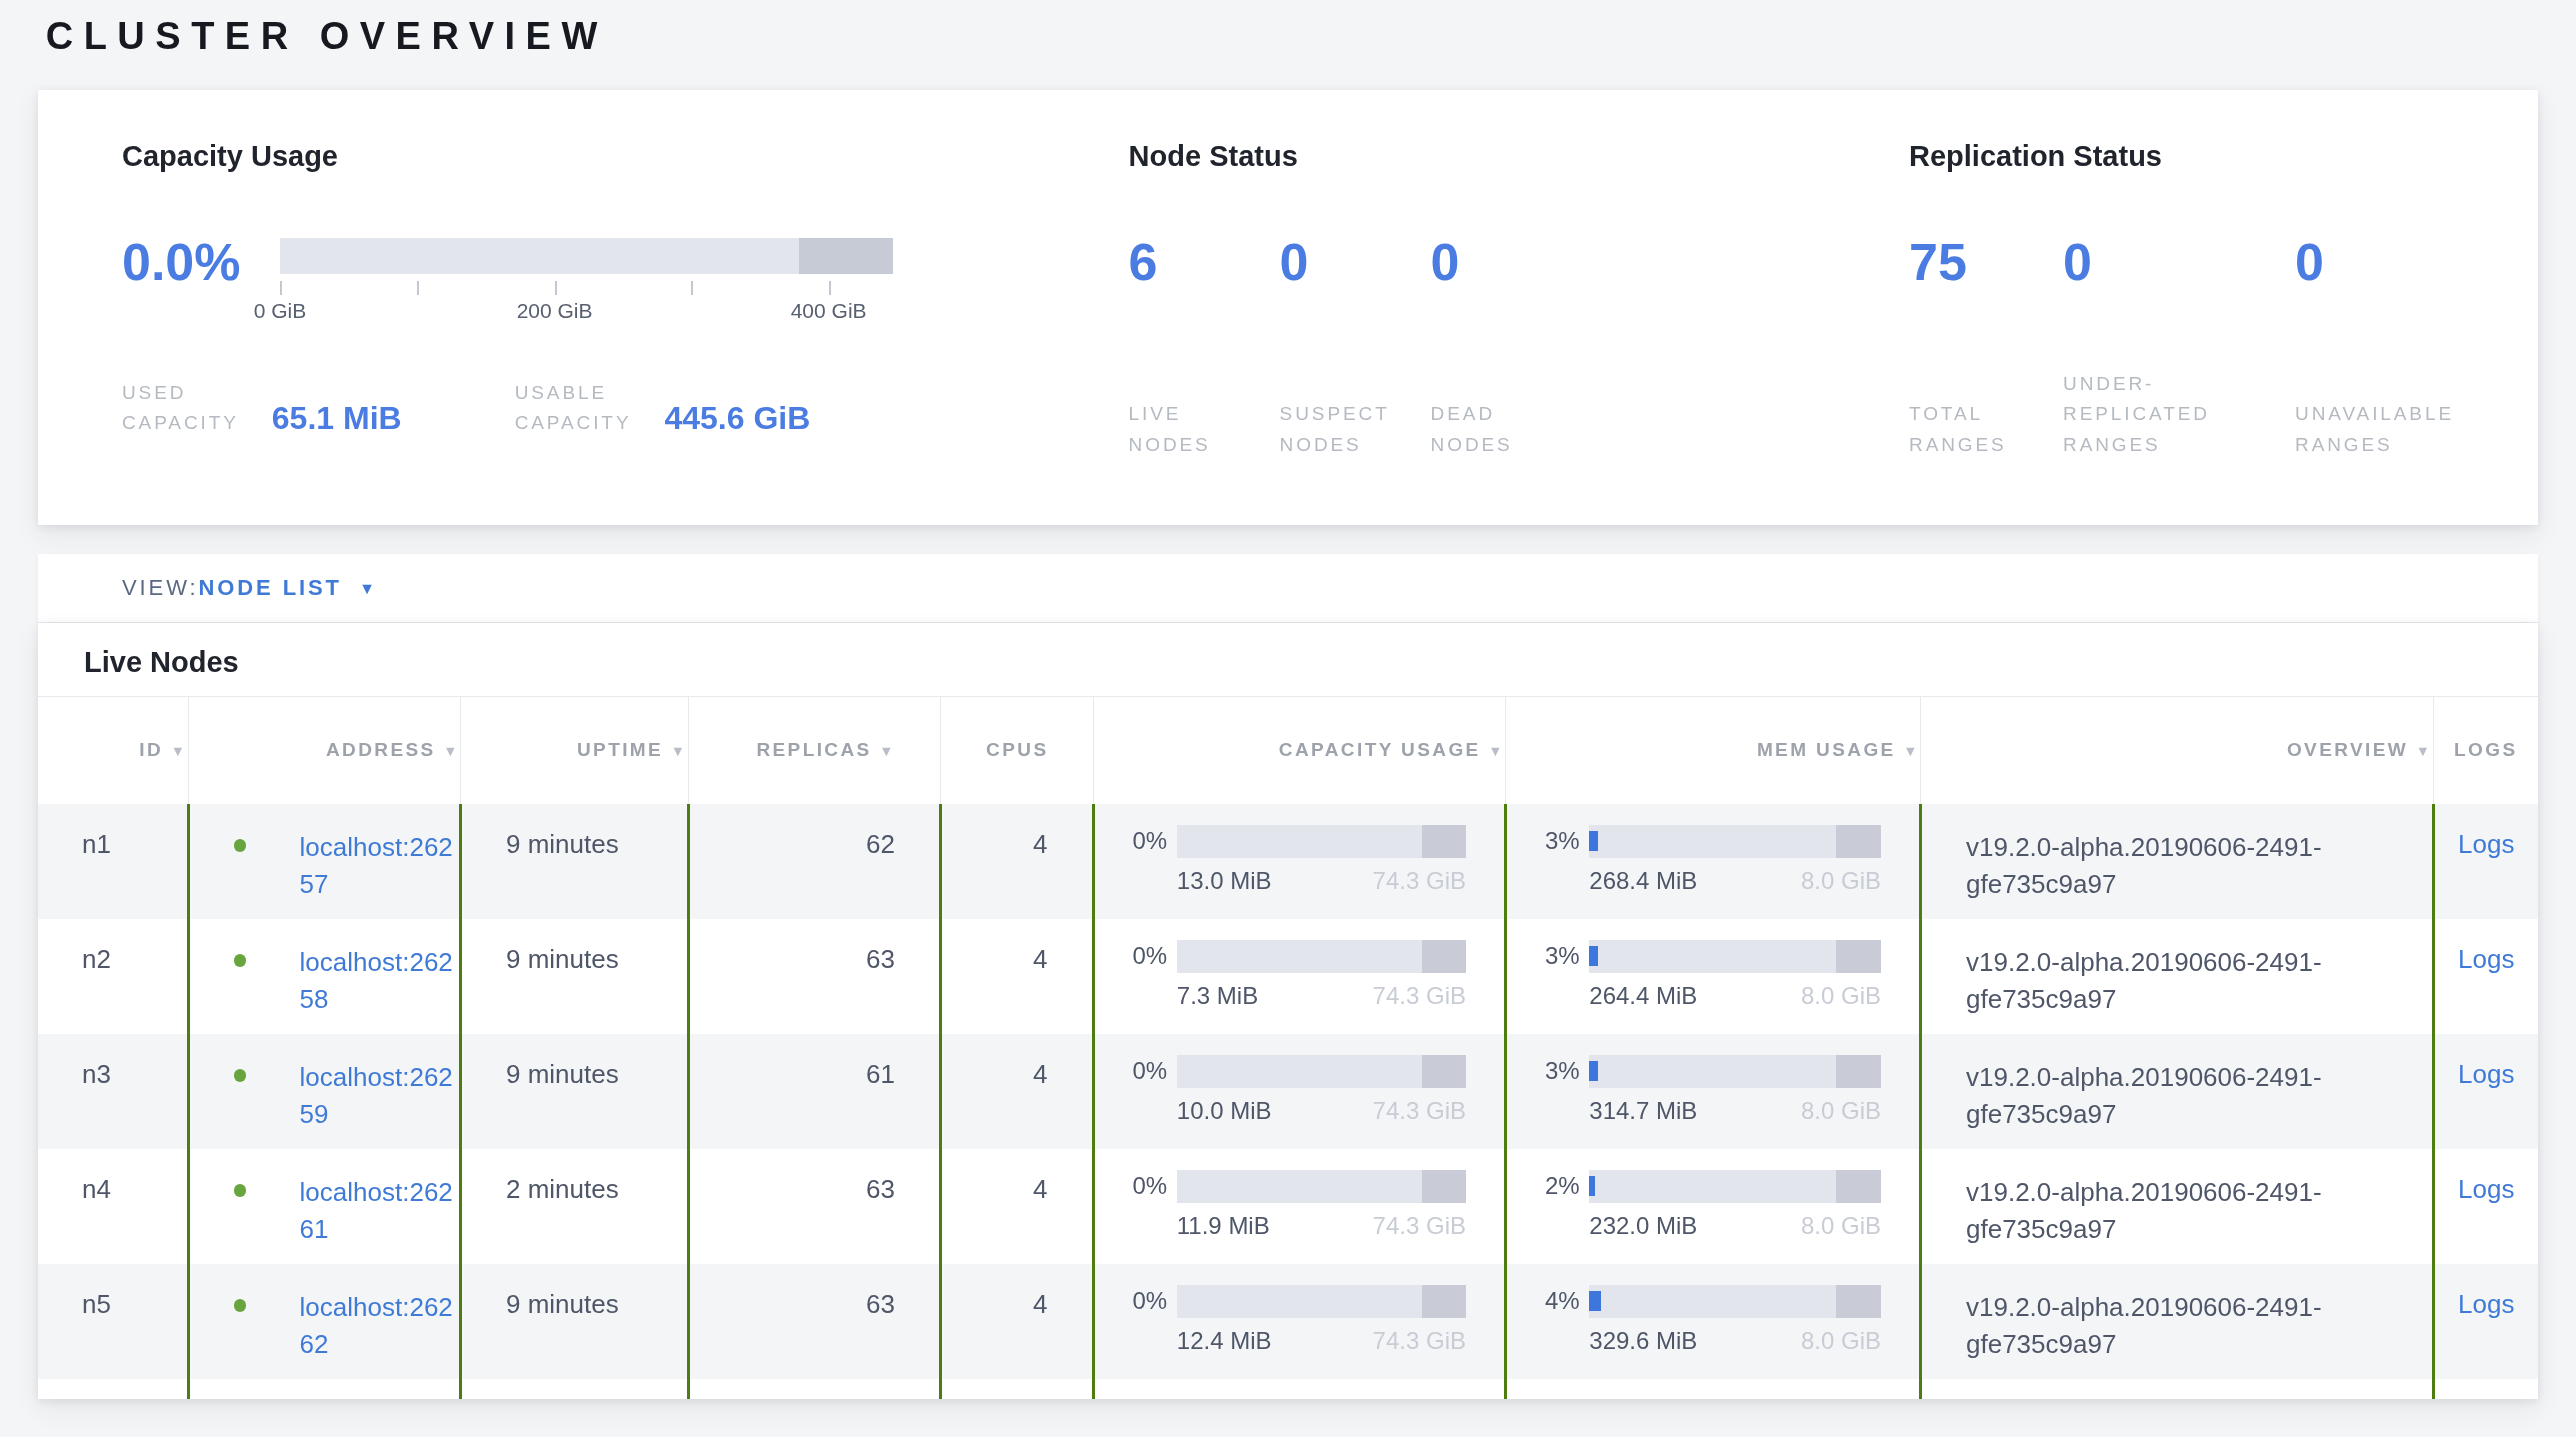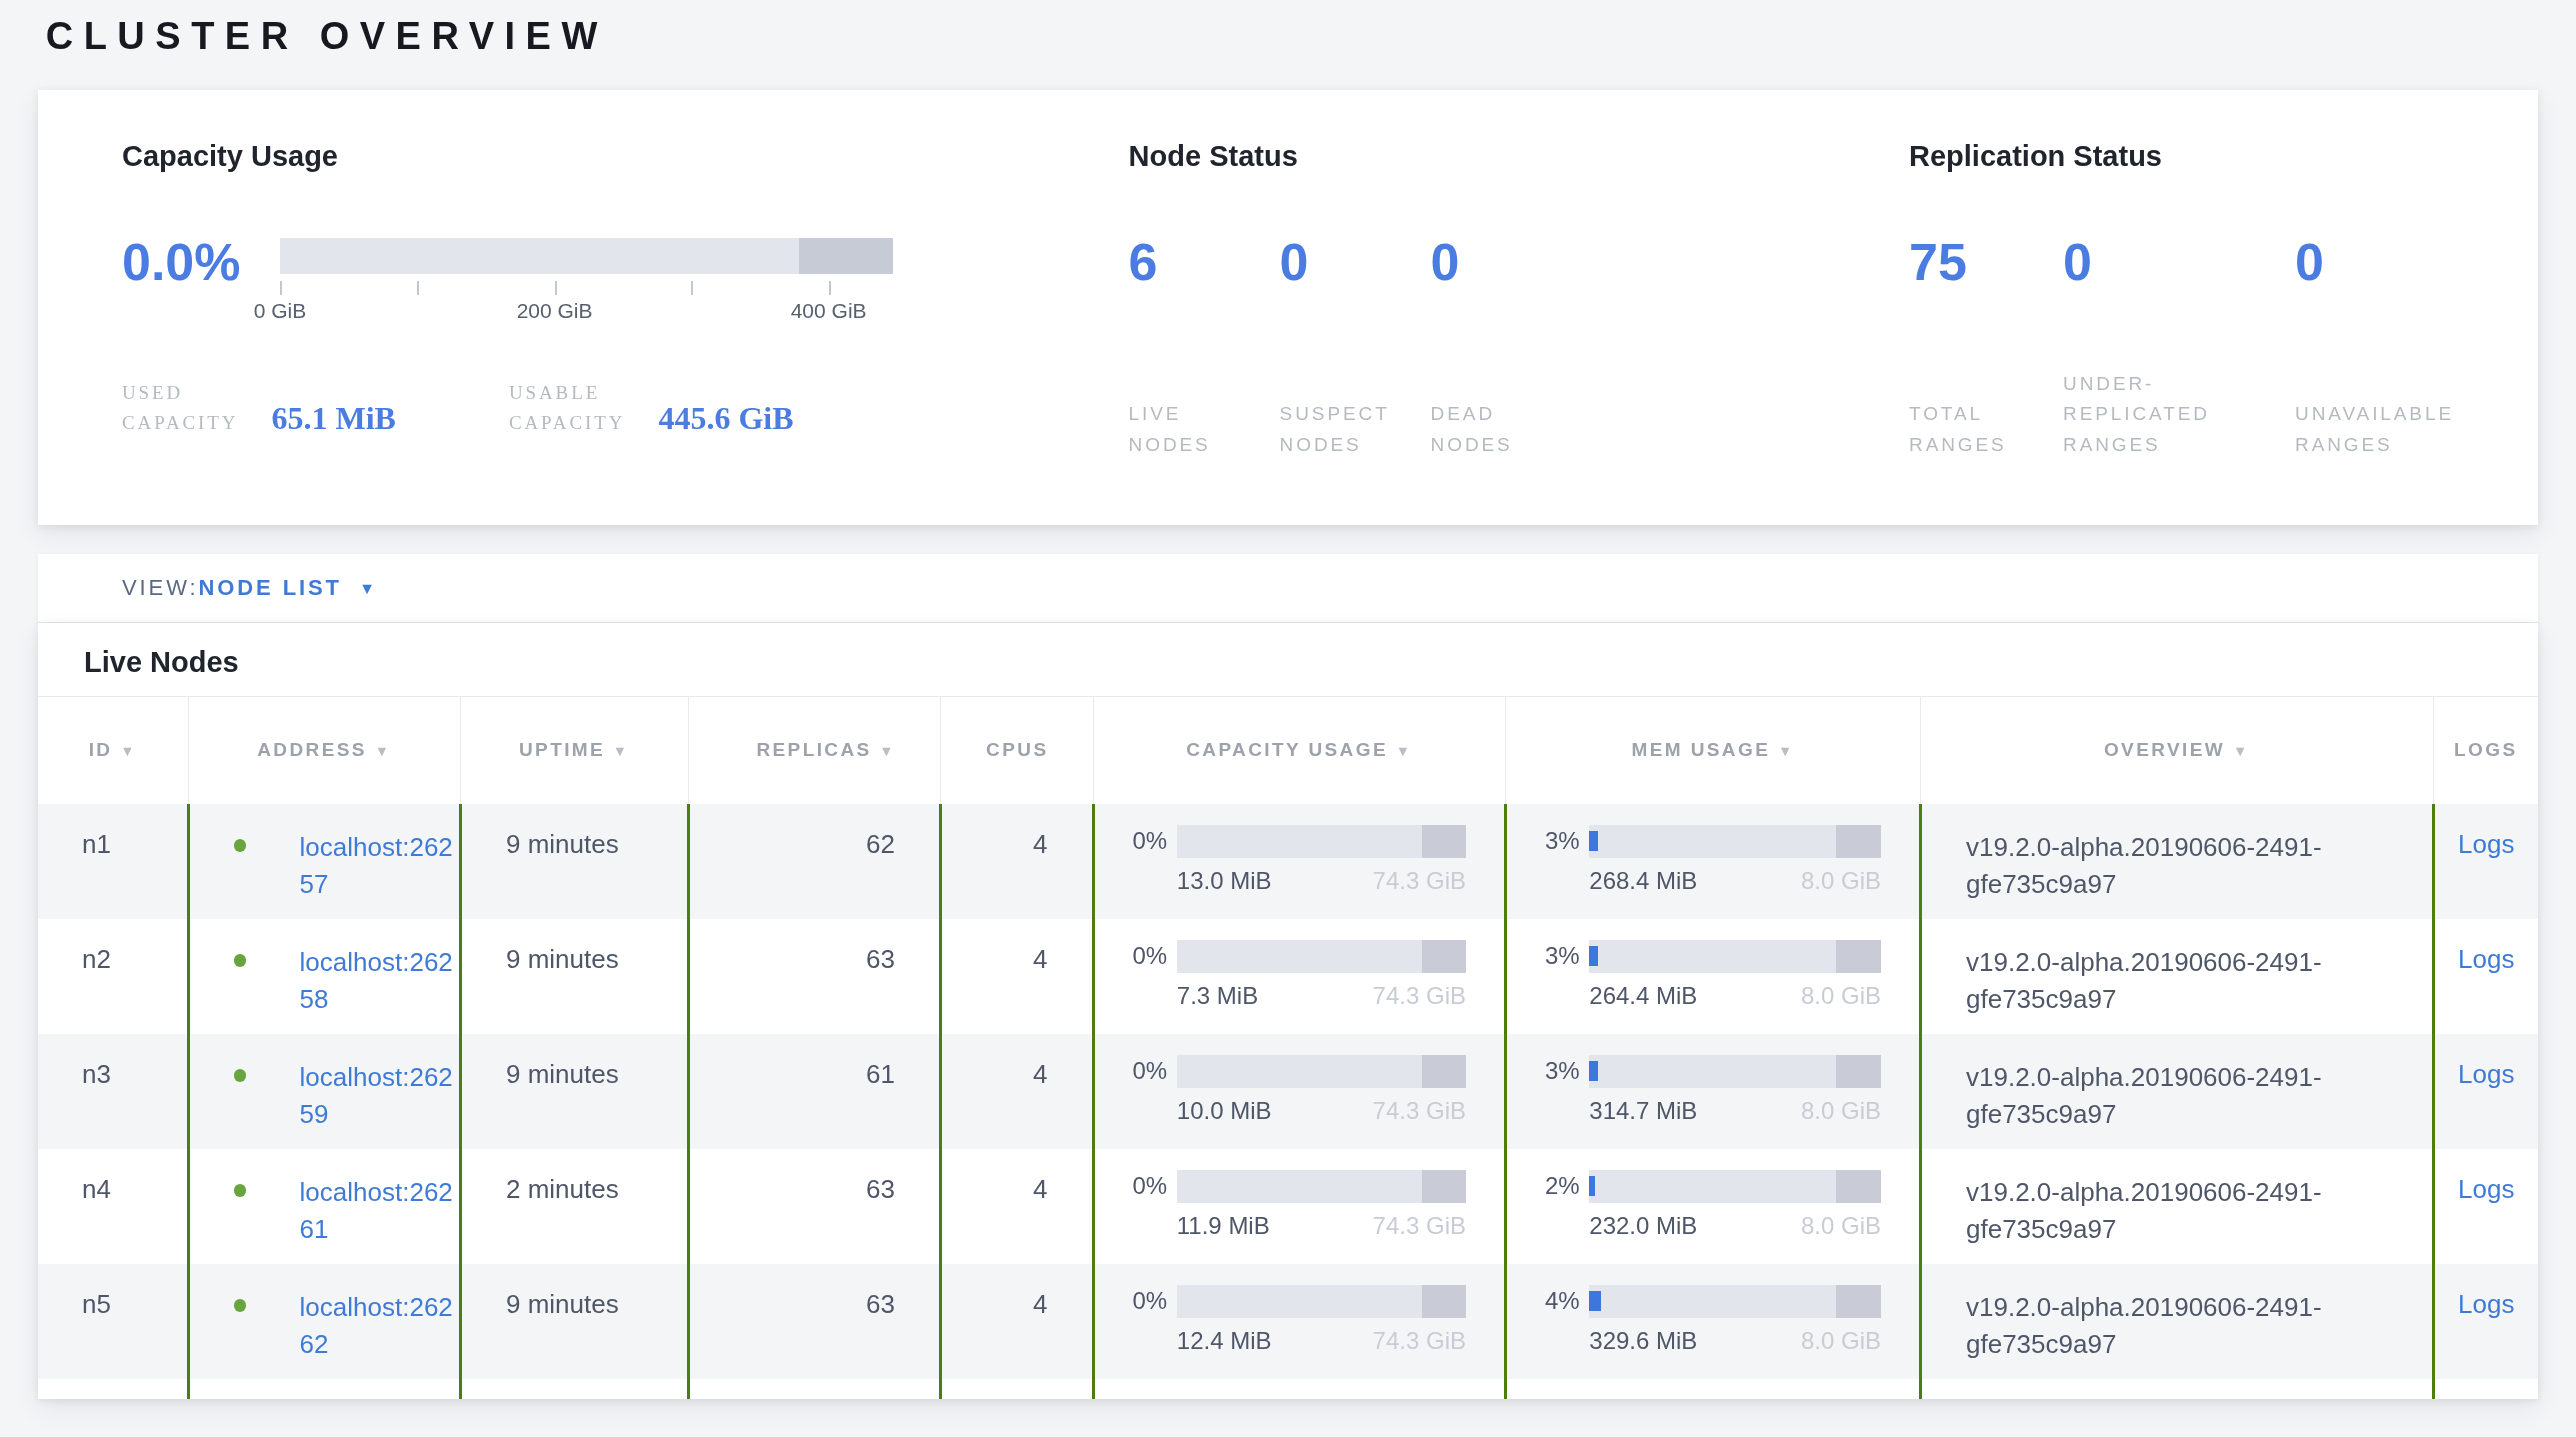--- a/index.html
+++ b/index.html
@@ -49,21 +49,21 @@
   .meter-bar .dark-seg { position:absolute; top:0; bottom:0; right:0; width:15.3%; background:#c7cbd6; }
   .tick-row { position:relative; height:21px; }
   .tick { position:absolute; top:7.7px; width:1.9px; height:13.4px; background:#c3c7cf; }
   .tick-label-row { position:relative; height:27px; }
   .tick-label {
     position:absolute; top:3.8px; transform:translateX(-50%);
     font-size:21px; color:#57606f; white-space:nowrap;
   }
 
   
-  .cap-stats { display:flex; margin-top:56px;font-family:Liberation Serif, serif; }
+  .cap-stats { display:flex; margin-top:56px; }
   .cap-stat { display:flex; align-items:flex-end; }
   .cap-stat + .cap-stat { margin-left:113px; }
   .cap-label {
     font-size:19px; letter-spacing:2.9px; color:#b5bac1;
     line-height:1.6; white-space:pre-line;
   }
   .cap-value {
     font-size:32px; font-weight:600; color:#4a7ce2;
     margin-left:33px; position:relative; top:-1.9px; white-space:nowrap;
   }
@@ -105,21 +105,21 @@
 
   table { width:100%; border-collapse:collapse; table-layout:fixed; }
   col.c-id{width:6%} col.c-addr{width:10.9%} col.c-up{width:9.1%} col.c-rep{width:10.1%}
   col.c-cpu{width:6.1%} col.c-cap{width:16.5%} col.c-mem{width:16.6%} col.c-ver{width:20.5%} col.c-log{width:4.2%}
 
   thead th {
     height:107px;
     border-top:1px solid #e7e9ed;
     border-right:1px solid #e8eaee;
     font-size:19px; font-weight:600; letter-spacing:2.4px; color:#9da2ab;
-    text-align:center; white-space:nowrap;
+    text-align:right; white-space:nowrap;
     background:#fff; vertical-align:middle;
   }
   thead th:last-child { border-right:none; }
   thead th.num { text-align:right; padding-right:44px; padding-left:0; }
   thead th.ctr { text-align:center; padding-left:0; }
   .sort-caret { font-size:14.4px; color:#b9bdc5; margin-left:7.7px; }
 
   tbody td {
     height:115px;
     border-right:3px solid #4d7c0f;

